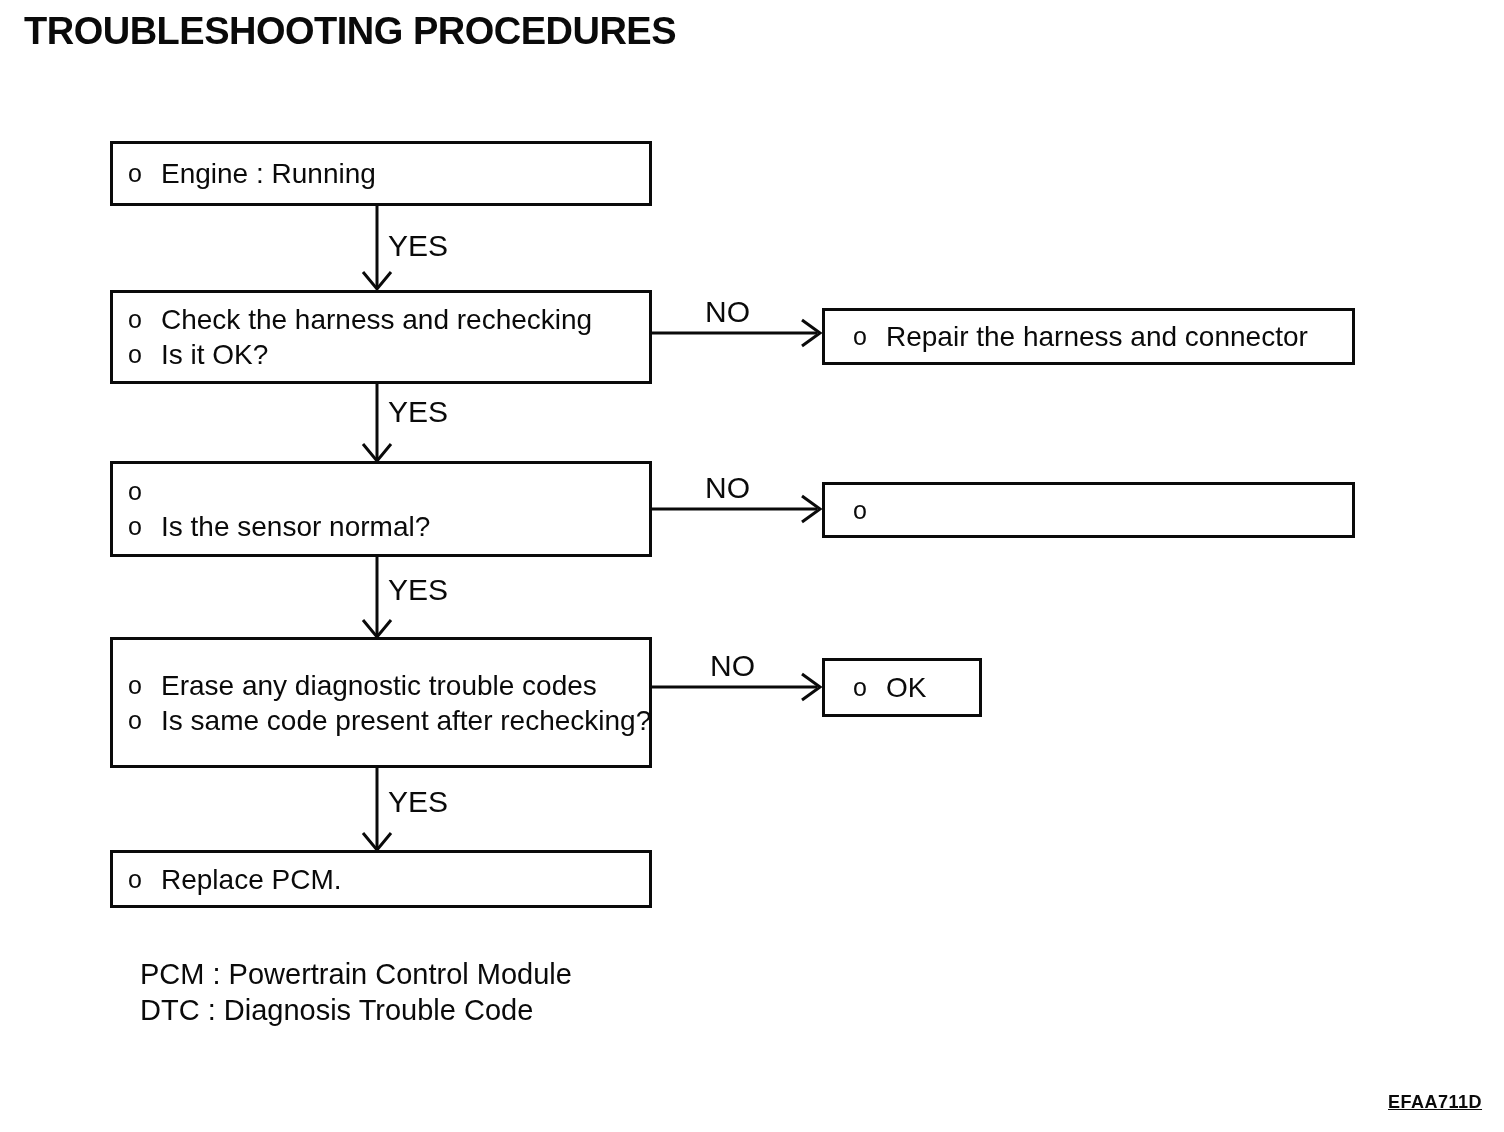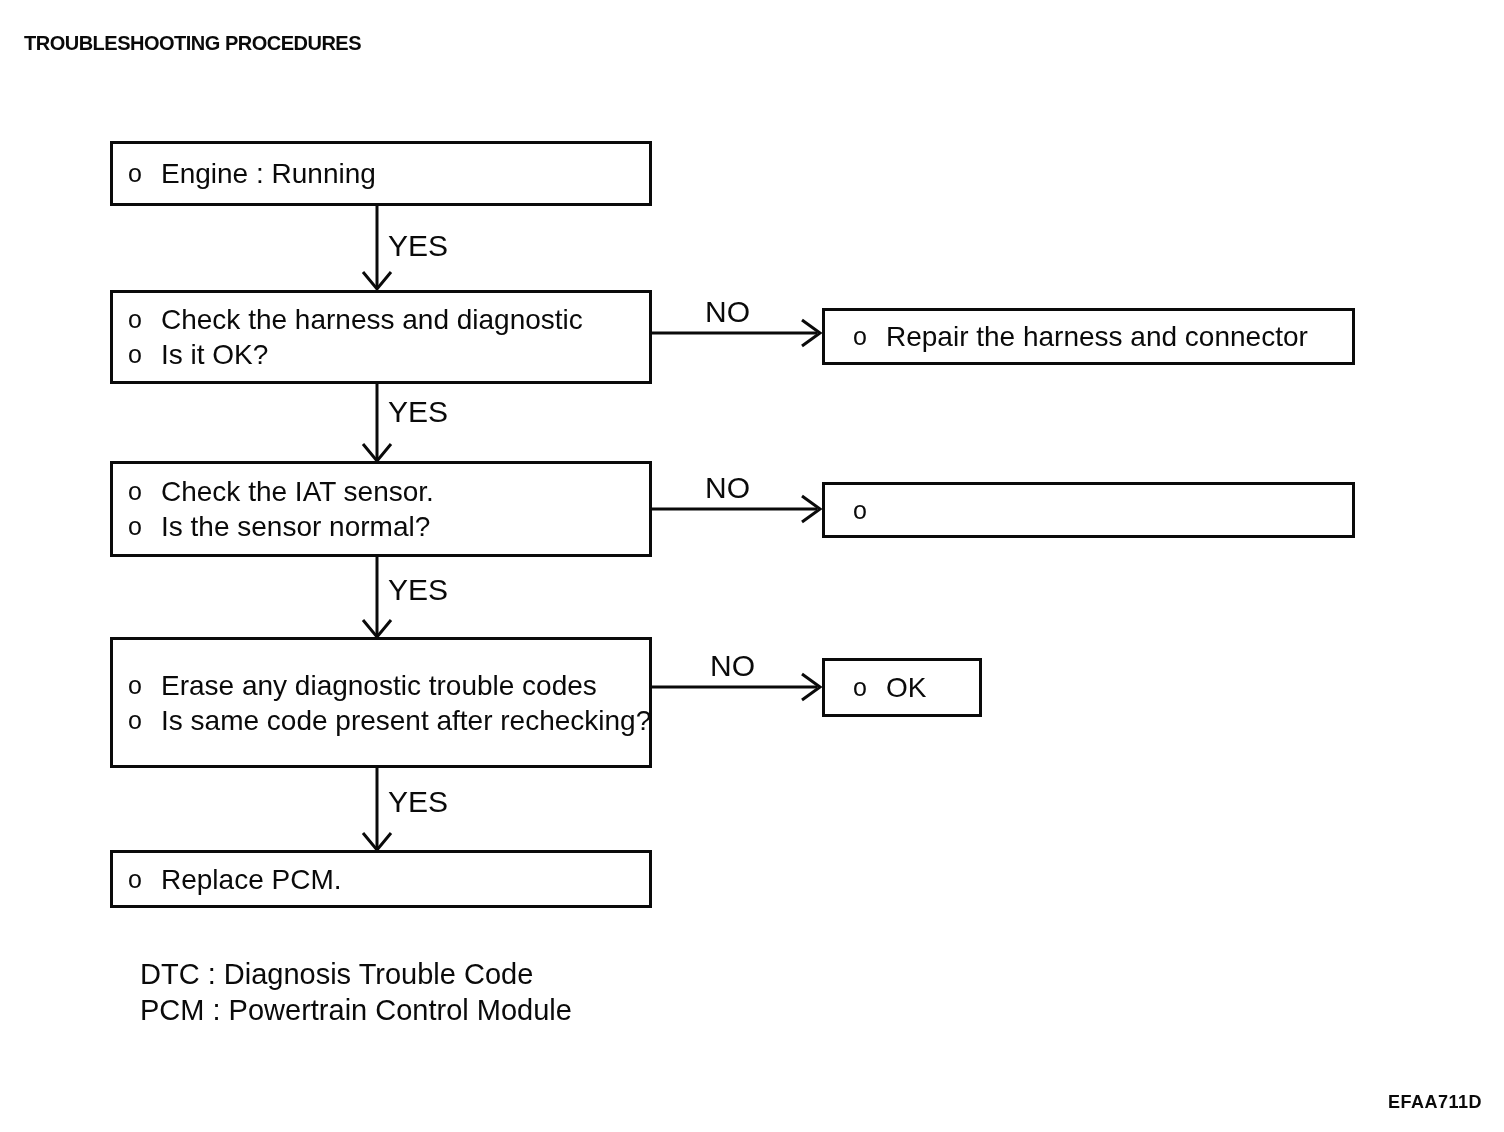--- a/index.html
+++ b/index.html
@@ -12,25 +12,24 @@
     width: 1504px;
     height: 1132px;
     font-family: "Liberation Sans", sans-serif;
     color: #0a0a0a;
     overflow: hidden;
   }
   .page-title {
     position: absolute;
     left: 24px;
     top: 10px;
-    font-size: 20px;
+    font-size: 38px;
     font-weight: 700;
     letter-spacing: -0.5px;
     white-space: nowrap;
-    margin-top: 22px;
   }
   .fbox {
     position: absolute;
     border: 3px solid #0a0a0a;
     background: #ffffff;
     box-sizing: border-box;
     display: flex;
     flex-direction: column;
     justify-content: center;
     padding: 2px 10px 2px 15px;
@@ -71,20 +70,21 @@
     white-space: nowrap;
   }
   .figure-code {
     position: absolute;
     left: 1388px;
     top: 1092px;
     font-size: 18px;
     font-weight: 700;
     letter-spacing: 0.5px;
     white-space: nowrap;
+    text-decoration: underline;
   }
 </style>
 </head>
 <body>
 
 <div class="page-title">TROUBLESHOOTING PROCEDURES</div>
 
 <div>
 
   <svg class="connector-svg" width="1504" height="1132" viewBox="0 0 1504 1132">
@@ -113,21 +113,21 @@
       <span class="bullet">o</span>
       <span>Engine : Running</span>
     </div>
   </div>
 
   <div class="connector-label" style="left:388px; top:230px;">YES</div>
 
   <div class="fbox" style="left:110px; top:290px; width:542px; height:94px;">
     <div class="brow">
       <span class="bullet">o</span>
-      <span>Check the harness and diagnostic</span>
+      <span>Check the harness and rechecking</span>
     </div>
     <div class="brow">
       <span class="bullet">o</span>
       <span>Is it OK?</span>
     </div>
   </div>
 
   <div class="connector-label" style="left:705px; top:296px;">NO</div>
 
   <div class="fbox right-col" style="left:822px; top:308px; width:533px; height:57px;">
@@ -135,21 +135,20 @@
       <span class="bullet">o</span>
       <span>Repair the harness and connector</span>
     </div>
   </div>
 
   <div class="connector-label" style="left:388px; top:396px;">YES</div>
 
   <div class="fbox" style="left:110px; top:461px; width:542px; height:96px;">
     <div class="brow">
       <span class="bullet">o</span>
-      <span>Check the IAT sensor.</span>
     </div>
     <div class="brow">
       <span class="bullet">o</span>
       <span>Is the sensor normal?</span>
     </div>
   </div>
 
   <div class="connector-label" style="left:705px; top:472px;">NO</div>
 
   <div class="fbox right-col" style="left:822px; top:482px; width:533px; height:56px;">
@@ -187,17 +186,17 @@
   <div class="fbox" style="left:110px; top:850px; width:542px; height:58px;">
     <div class="brow">
       <span class="bullet">o</span>
       <span>Replace PCM.</span>
     </div>
   </div>
 
 </div>
 
 <div class="legend">
+  <div>PCM : Powertrain Control Module</div>
   <div>DTC : Diagnosis Trouble Code</div>
-  <div>PCM : Powertrain Control Module</div>
 </div>
 
 <div class="figure-code">EFAA711D</div>
 
 </body></html>

